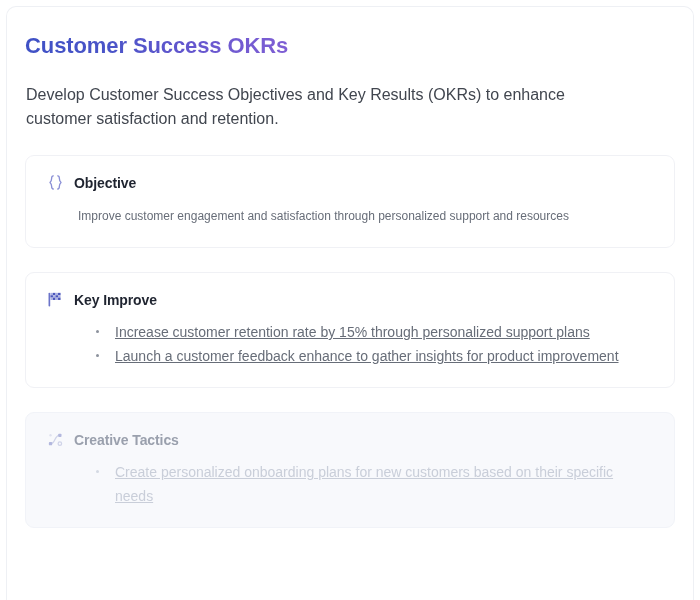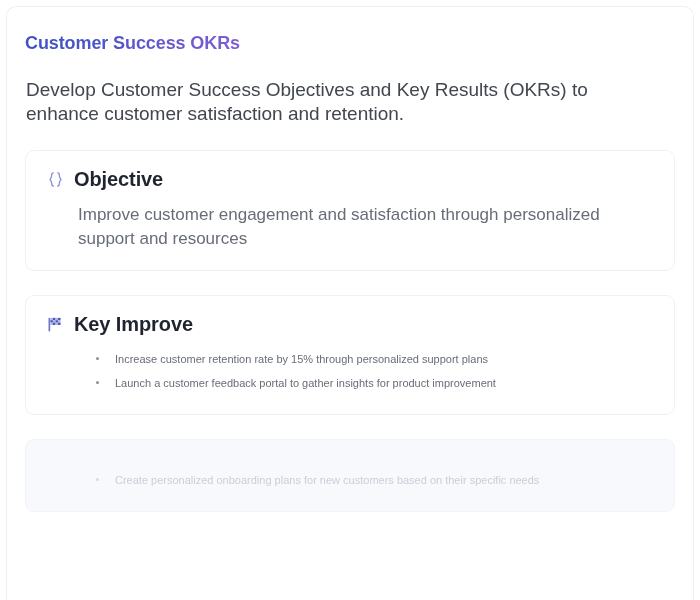--- a/index.html
+++ b/index.html
@@ -25,36 +25,36 @@
     border-radius: 10px 10px 0 0;
     overflow: hidden;
   }
 
   .panel-inner {
     padding: 26px 18px 0 18px;
   }
 
   
   .page-title {
-    font-size: 18px;
+    font-size: 22px;
     font-weight: bold;
     letter-spacing: -0.1px;
     background: linear-gradient(90deg, #3f51c5 0%, #4a54c8 32%, #6857cf 68%, #7f5fd4 100%);
     -webkit-background-clip: text;
     background-clip: text;
     -webkit-text-fill-color: transparent;
     color: #5a56cb;
     display: inline-block;
     margin-left: 0px;
   }
 
   
   .intro {
     margin-top: 24px;
-    font-size: 19px;
+    font-size: 16px;
     line-height: 24px;
     color: #41464f;
     max-width: 586px;
     padding-left: 1px;
   }
 
   
   .card {
     margin-top: 24px;
     background: #ffffff;
@@ -75,51 +75,52 @@
   }
 
   .card-icon {
     width: 19px;
     height: 19px;
     flex: 0 0 19px;
     display: block;
   }
 
   .card-title {
-    font-size: 20px;
+    font-size: 14px;
     font-weight: bold;
     color: #1f2430;
     letter-spacing: -0.1px;
   }
 
   .card.muted .card-title { color: #9aa0ad; }
 
   .card-body {
     margin-top: 12px;
     padding-left: 32px;
-    font-size: 17px;
+    font-size: 12px;
     line-height: 24px;
     color: #676d78;
     max-width: 560px;
   }
 
   ul.bullets {
     margin-top: 11px;
     padding-left: 50px;
     list-style: none;
     max-width: 600px;
   }
 
   ul.bullets li {
     position: relative;
-    font-size: 11px;
+    font-size: 14px;
     line-height: 24px;
     color: #676d78;
     padding-left: 19px;
     margin-bottom: 0px;
+    text-decoration: underline;
   }
 
   ul.bullets li::before {
     content: "";
     position: absolute;
     left: 0;
     top: 10px;
     width: 3.4px;
     height: 3.4px;
     border-radius: 50%;
@@ -181,25 +182,35 @@
             <rect x="5.6" y="9.6" width="3.2" height="3" fill="#aeb4e2"></rect>
             <rect x="8.8" y="9.6" width="3.2" height="3" fill="#4c57bd"></rect>
             <rect x="12" y="9.6" width="3.2" height="3" fill="#aeb4e2"></rect>
             <rect x="15.2" y="9.6" width="3.2" height="3" fill="#4c57bd"></rect>
           </g>
         </svg>
         <span class="card-title">Key Improve</span>
       </div>
       <ul class="bullets">
         <li>Increase customer retention rate by 15% through personalized support plans</li>
-        <li>Launch a customer feedback portal to gather insights for product improvement</li>
+        <li>Launch a customer feedback enhance to gather insights for product improvement</li>
       </ul>
     </div>
 
     <div class="card muted">
+      <div class="card-head">
+        <svg class="card-icon" viewBox="0 0 24 24">
+          <path d="M6.2 17.4c2.6 0 3.6-2.1 5.1-5.3 1.5-3.2 2.6-5.3 5.3-5.3" fill="none" stroke="#cfd3e8" stroke-width="1.6" stroke-linecap="round"></path>
+          <rect x="3.6" y="15.2" width="4.2" height="4.2" rx="1.1" fill="#b3b8de"></rect>
+          <rect x="15.4" y="4.6" width="4.2" height="4.2" rx="1.1" fill="#b3b8de"></rect>
+          <circle cx="17.5" cy="17.3" r="2.2" fill="none" stroke="#cfd3e8" stroke-width="1.6"></circle>
+          <circle cx="5.7" cy="6.7" r="1.5" fill="#dfe2ef"></circle>
+        </svg>
+        <span class="card-title">Creative Tactics</span>
+      </div>
       <ul class="bullets">
         <li>Create personalized onboarding plans for new customers based on their specific needs</li>
       </ul>
     </div>
 
   </div>
   <div class="fade-out"></div>
 </div>
 
 </body></html>

